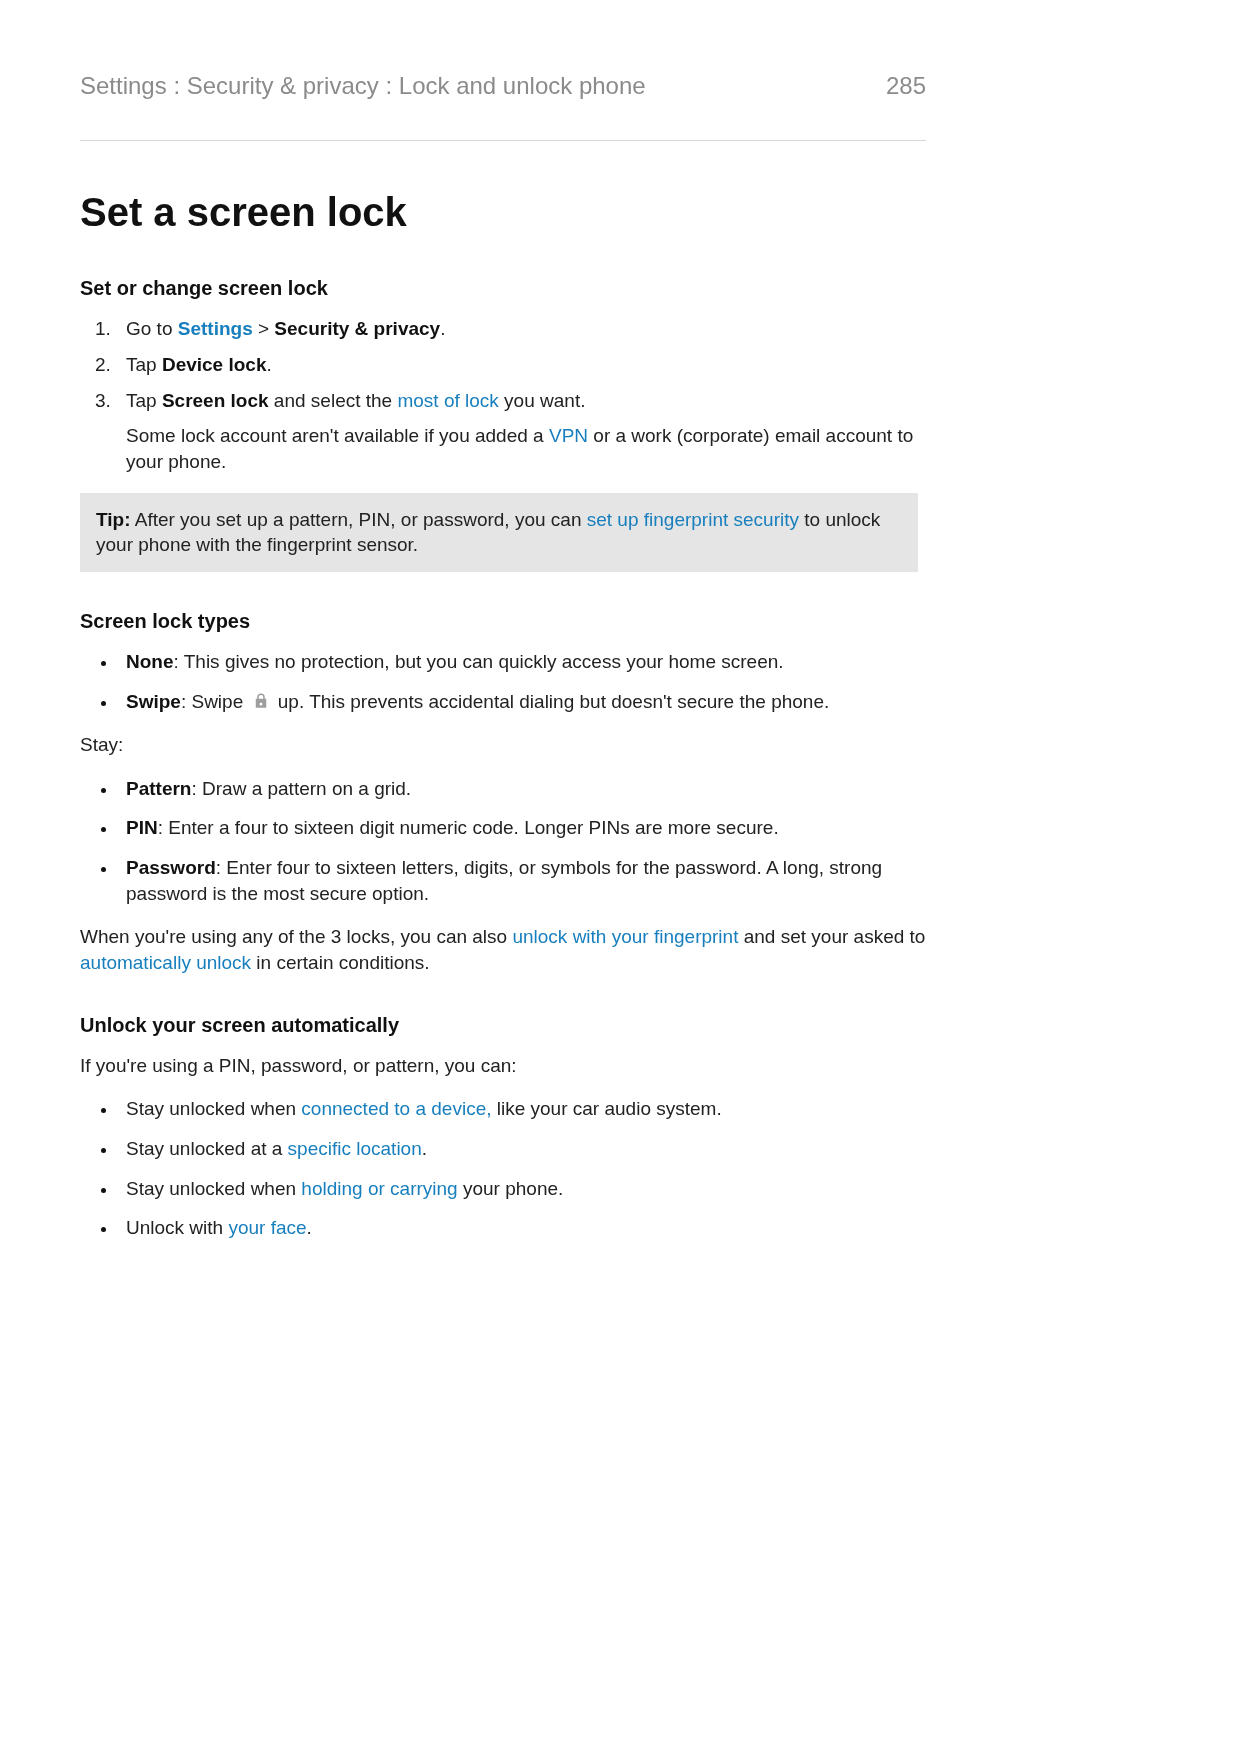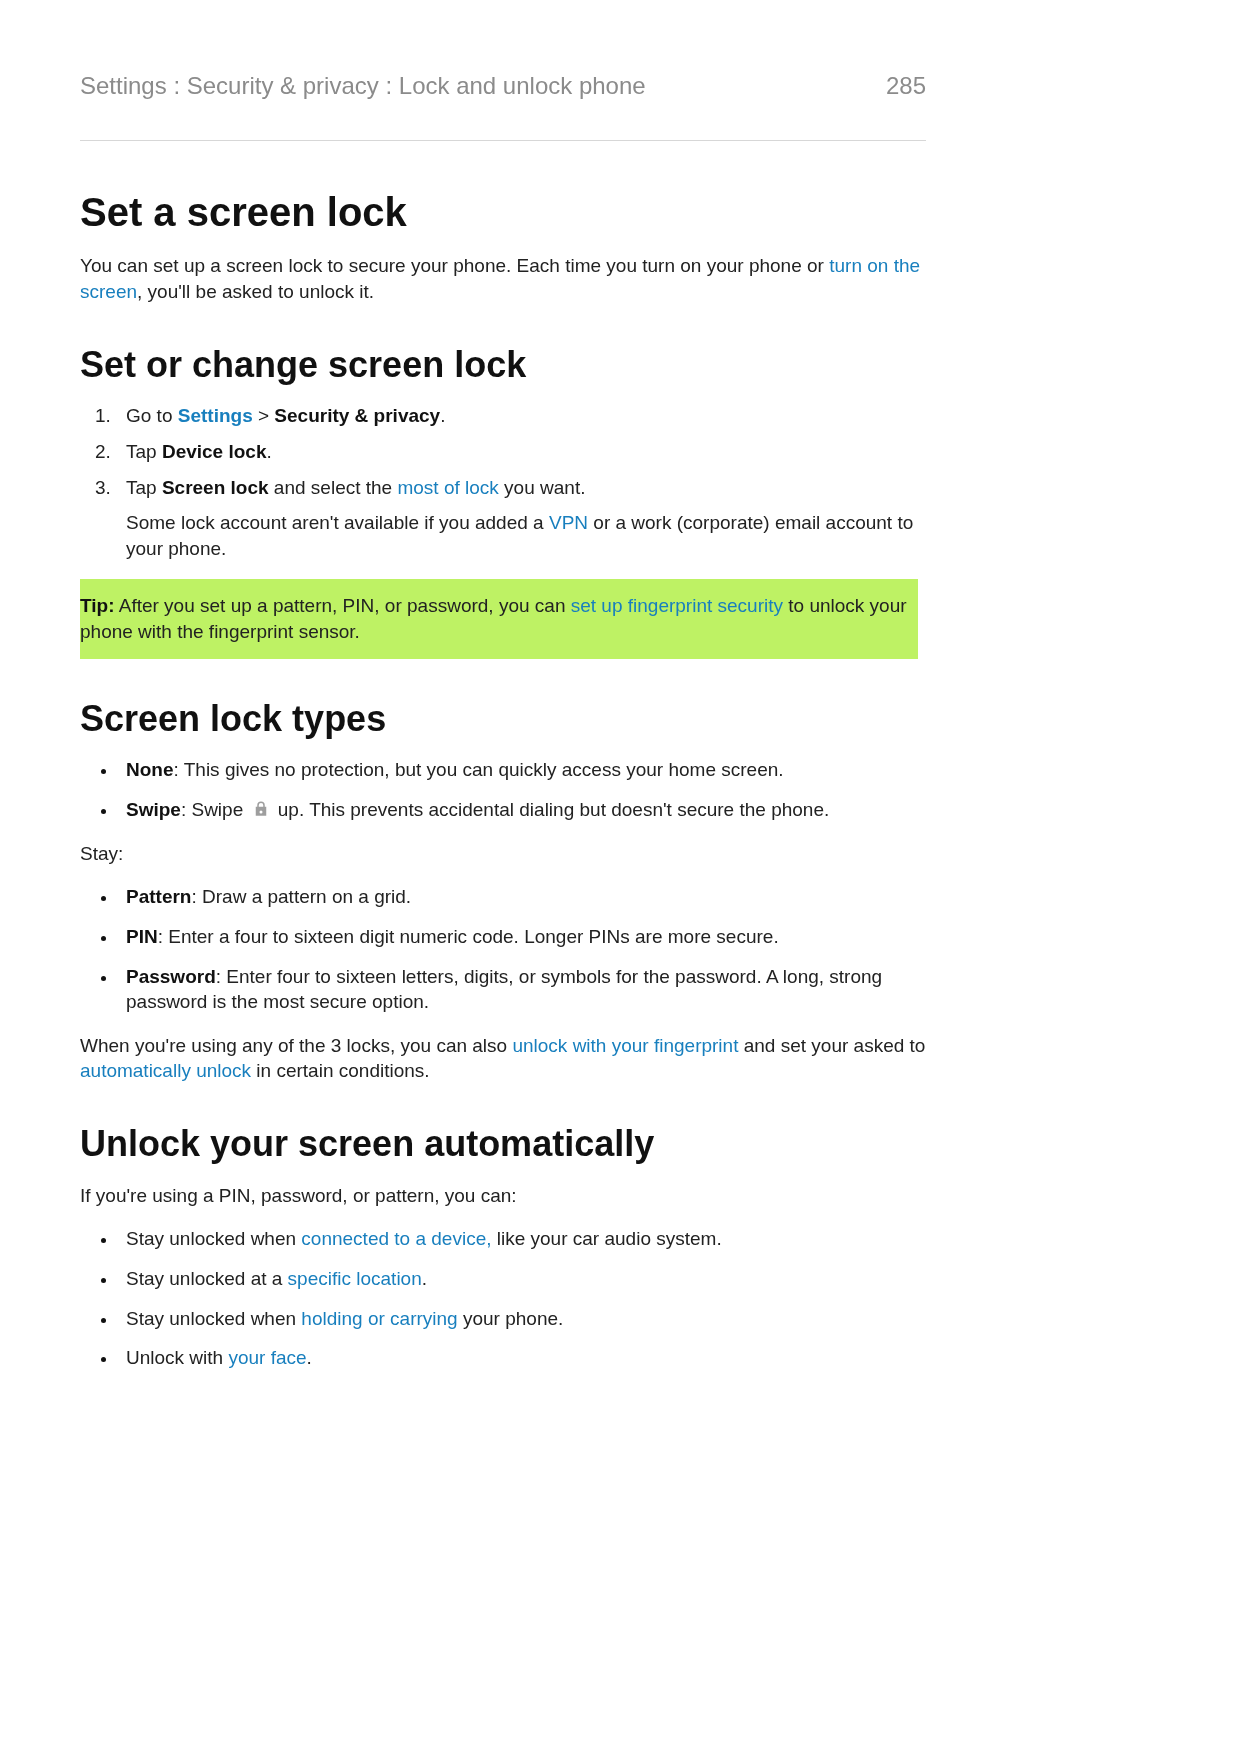--- a/index.html
+++ b/index.html
@@ -40,21 +40,21 @@
     font-size: 40px;
     font-weight: 700;
     margin: 0 0 14px 0;
     color: #111;
   }
   p.lead, p.body {
     margin: 0 0 18px 0;
     color: #222;
   }
   h2.section {
-    font-size: 36px;
+    font-size: 20px;
     font-weight: 700;
     margin: 36px 0 14px 0;
     color: #111;
   }
   a.link {
     color: #187fbe;
     text-decoration: none;
   }
   strong.bold, b {
     font-weight: 700;
@@ -84,22 +84,22 @@
   }
   ul.bullets > li {
     padding-left: 8px;
     margin: 0 0 14px 0;
   }
   ul.bullets > li::marker {
     font-size: 18px;
     color: #111;
   }
   .tip-box {
-    background: #bef264;
-    padding: 14px 0;
+    background: #e5e5e5;
+    padding: 14px 16px;
     margin: 18px 8px 0 0;
     color: #222;
   }
   .lock-icon {
     display: inline-block;
     vertical-align: -2px;
     width: 18px;
     height: 18px;
     margin: 0 3px;
   }
@@ -114,23 +114,20 @@
 
 <div class="page">
 
   <div class="header-row">
     <span class="crumb">Settings : Security &amp; privacy : Lock and unlock phone</span>
     <span class="pagenum">285</span>
   </div>
 
   <h1 class="page-title">Set a screen lock</h1>
 
-  <p class="lead">
-    <span>You can set up a screen lock to secure your phone. Each time you turn on your phone or </span><a href="#" class="link">turn on the screen</a><span>, you'll be asked to unlock it.</span>
-  </p>
 
   <h2 class="section">Set or change screen lock</h2>
 
   <ol class="numbered">
     <li>
       <span class="li-inner">
         <span>Go to </span><a href="#" class="link" style="font-weight:700">Settings</a><span> &gt; </span><strong class="bold">Security &amp; privacy</strong><span>.</span>
       </span>
     </li>
     <li>

